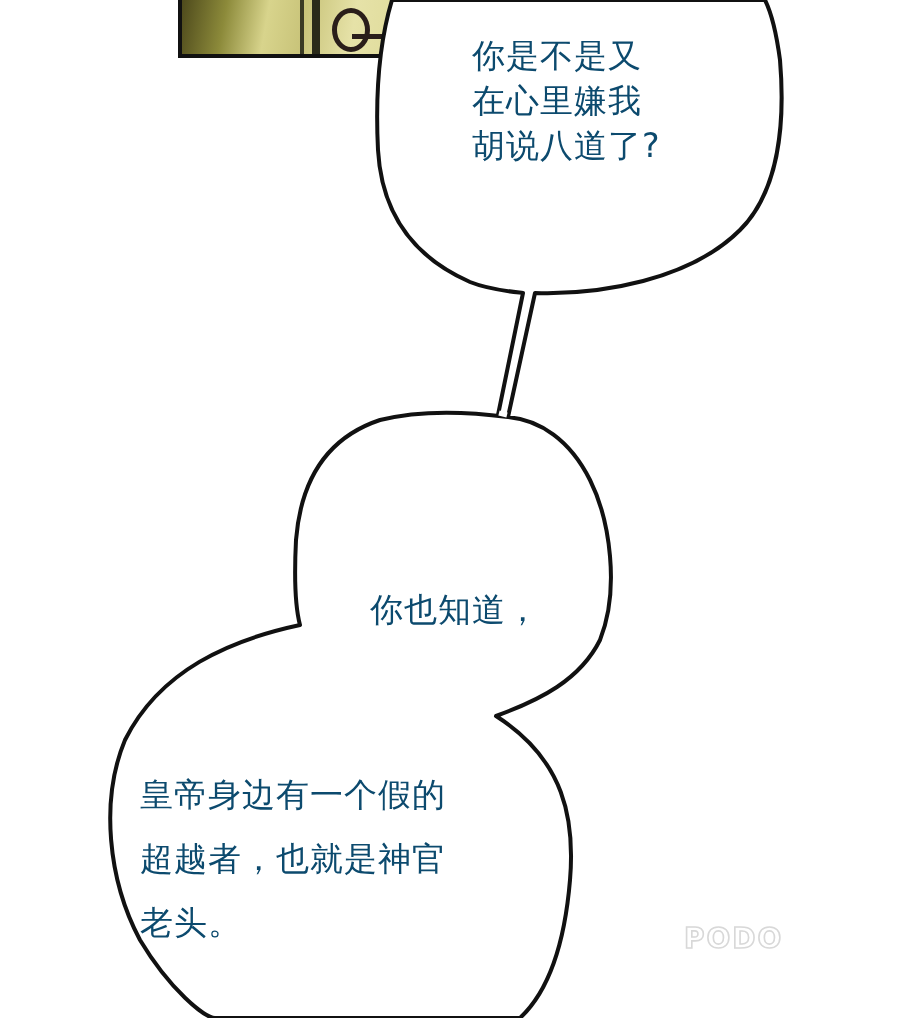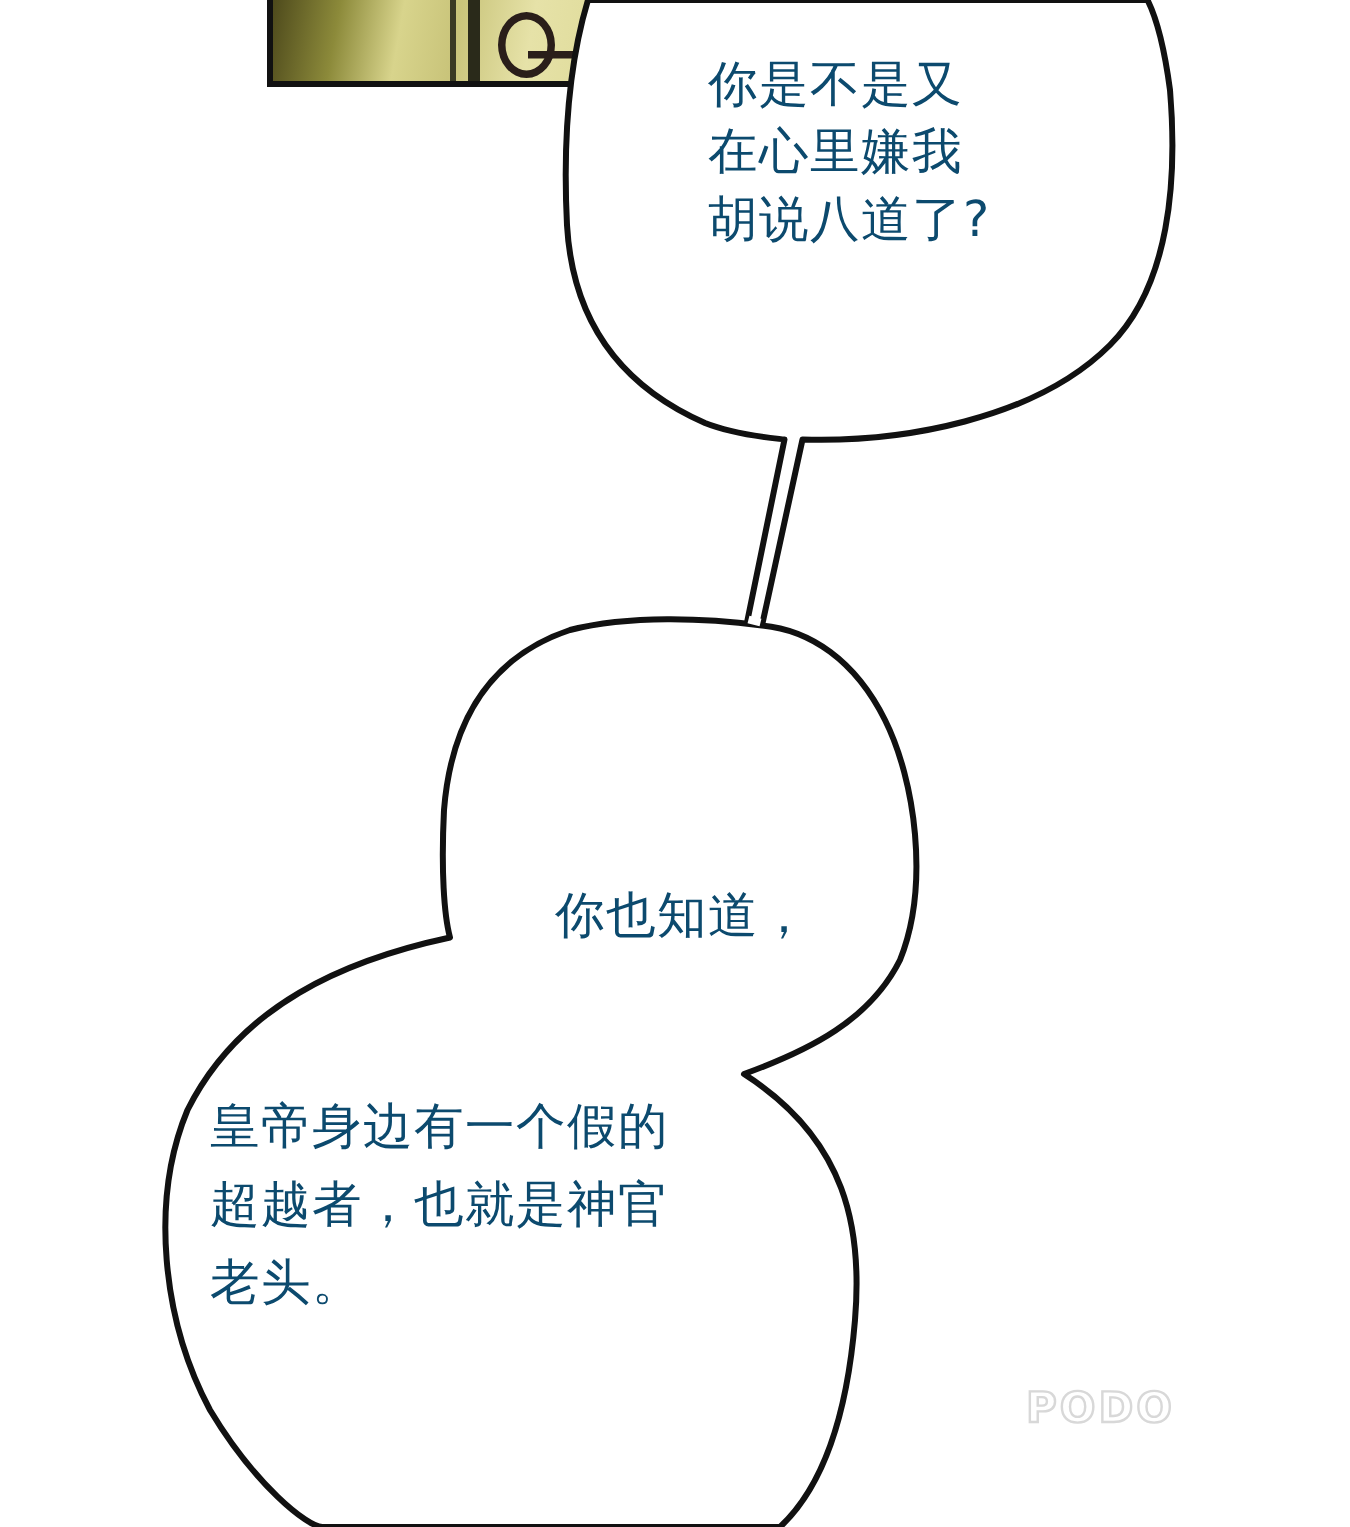--- a/index.html
+++ b/index.html
@@ -11,21 +11,21 @@
   .panel .bars { position: absolute; left: 130px; top: 0; width: 8px; height: 58px; background: #2a2a1a; }
   .panel .bars2 { position: absolute; left: 118px; top: 0; width: 4px; height: 58px; background: #3a3a24; }
   .panel .scroll { position: absolute; left: 150px; top: 8px; width: 38px; height: 44px;
                    border: 5px solid #2a1e1a; border-radius: 50% 50% 50% 50%; box-sizing: border-box; }
   .panel .rail { position: absolute; left: 170px; top: 34px; width: 80px; height: 5px; background: #2a1e1a; }
   svg.bubbles { position: absolute; left: 0; top: 0; }
   .text { position: absolute; color: #0c4a6e; font-size: 33px; line-height: 45px; letter-spacing: 1px;
           white-space: pre-line; font-weight: 500; }
   .b1 { left: 472px; top: 33px; }
   .b2 { left: 370px; top: 567px; margin-top: 20px; }
-  .b3 { left: 140px; top: 725px; line-height: 52px; }
+  .b3 { left: 140px; top: 763px; line-height: 64px; }
   .watermark { position: absolute; left: 684px; top: 922px; font-size: 28px; font-weight: bold;
                color: transparent; -webkit-text-stroke: 1.6px #d8d8d8; letter-spacing: 2px; }
 </style>
 </head>
 <body>
 
 <div class="panel">
   <div class="bars2"></div>
   <div class="bars"></div>
   <div class="scroll"></div>

